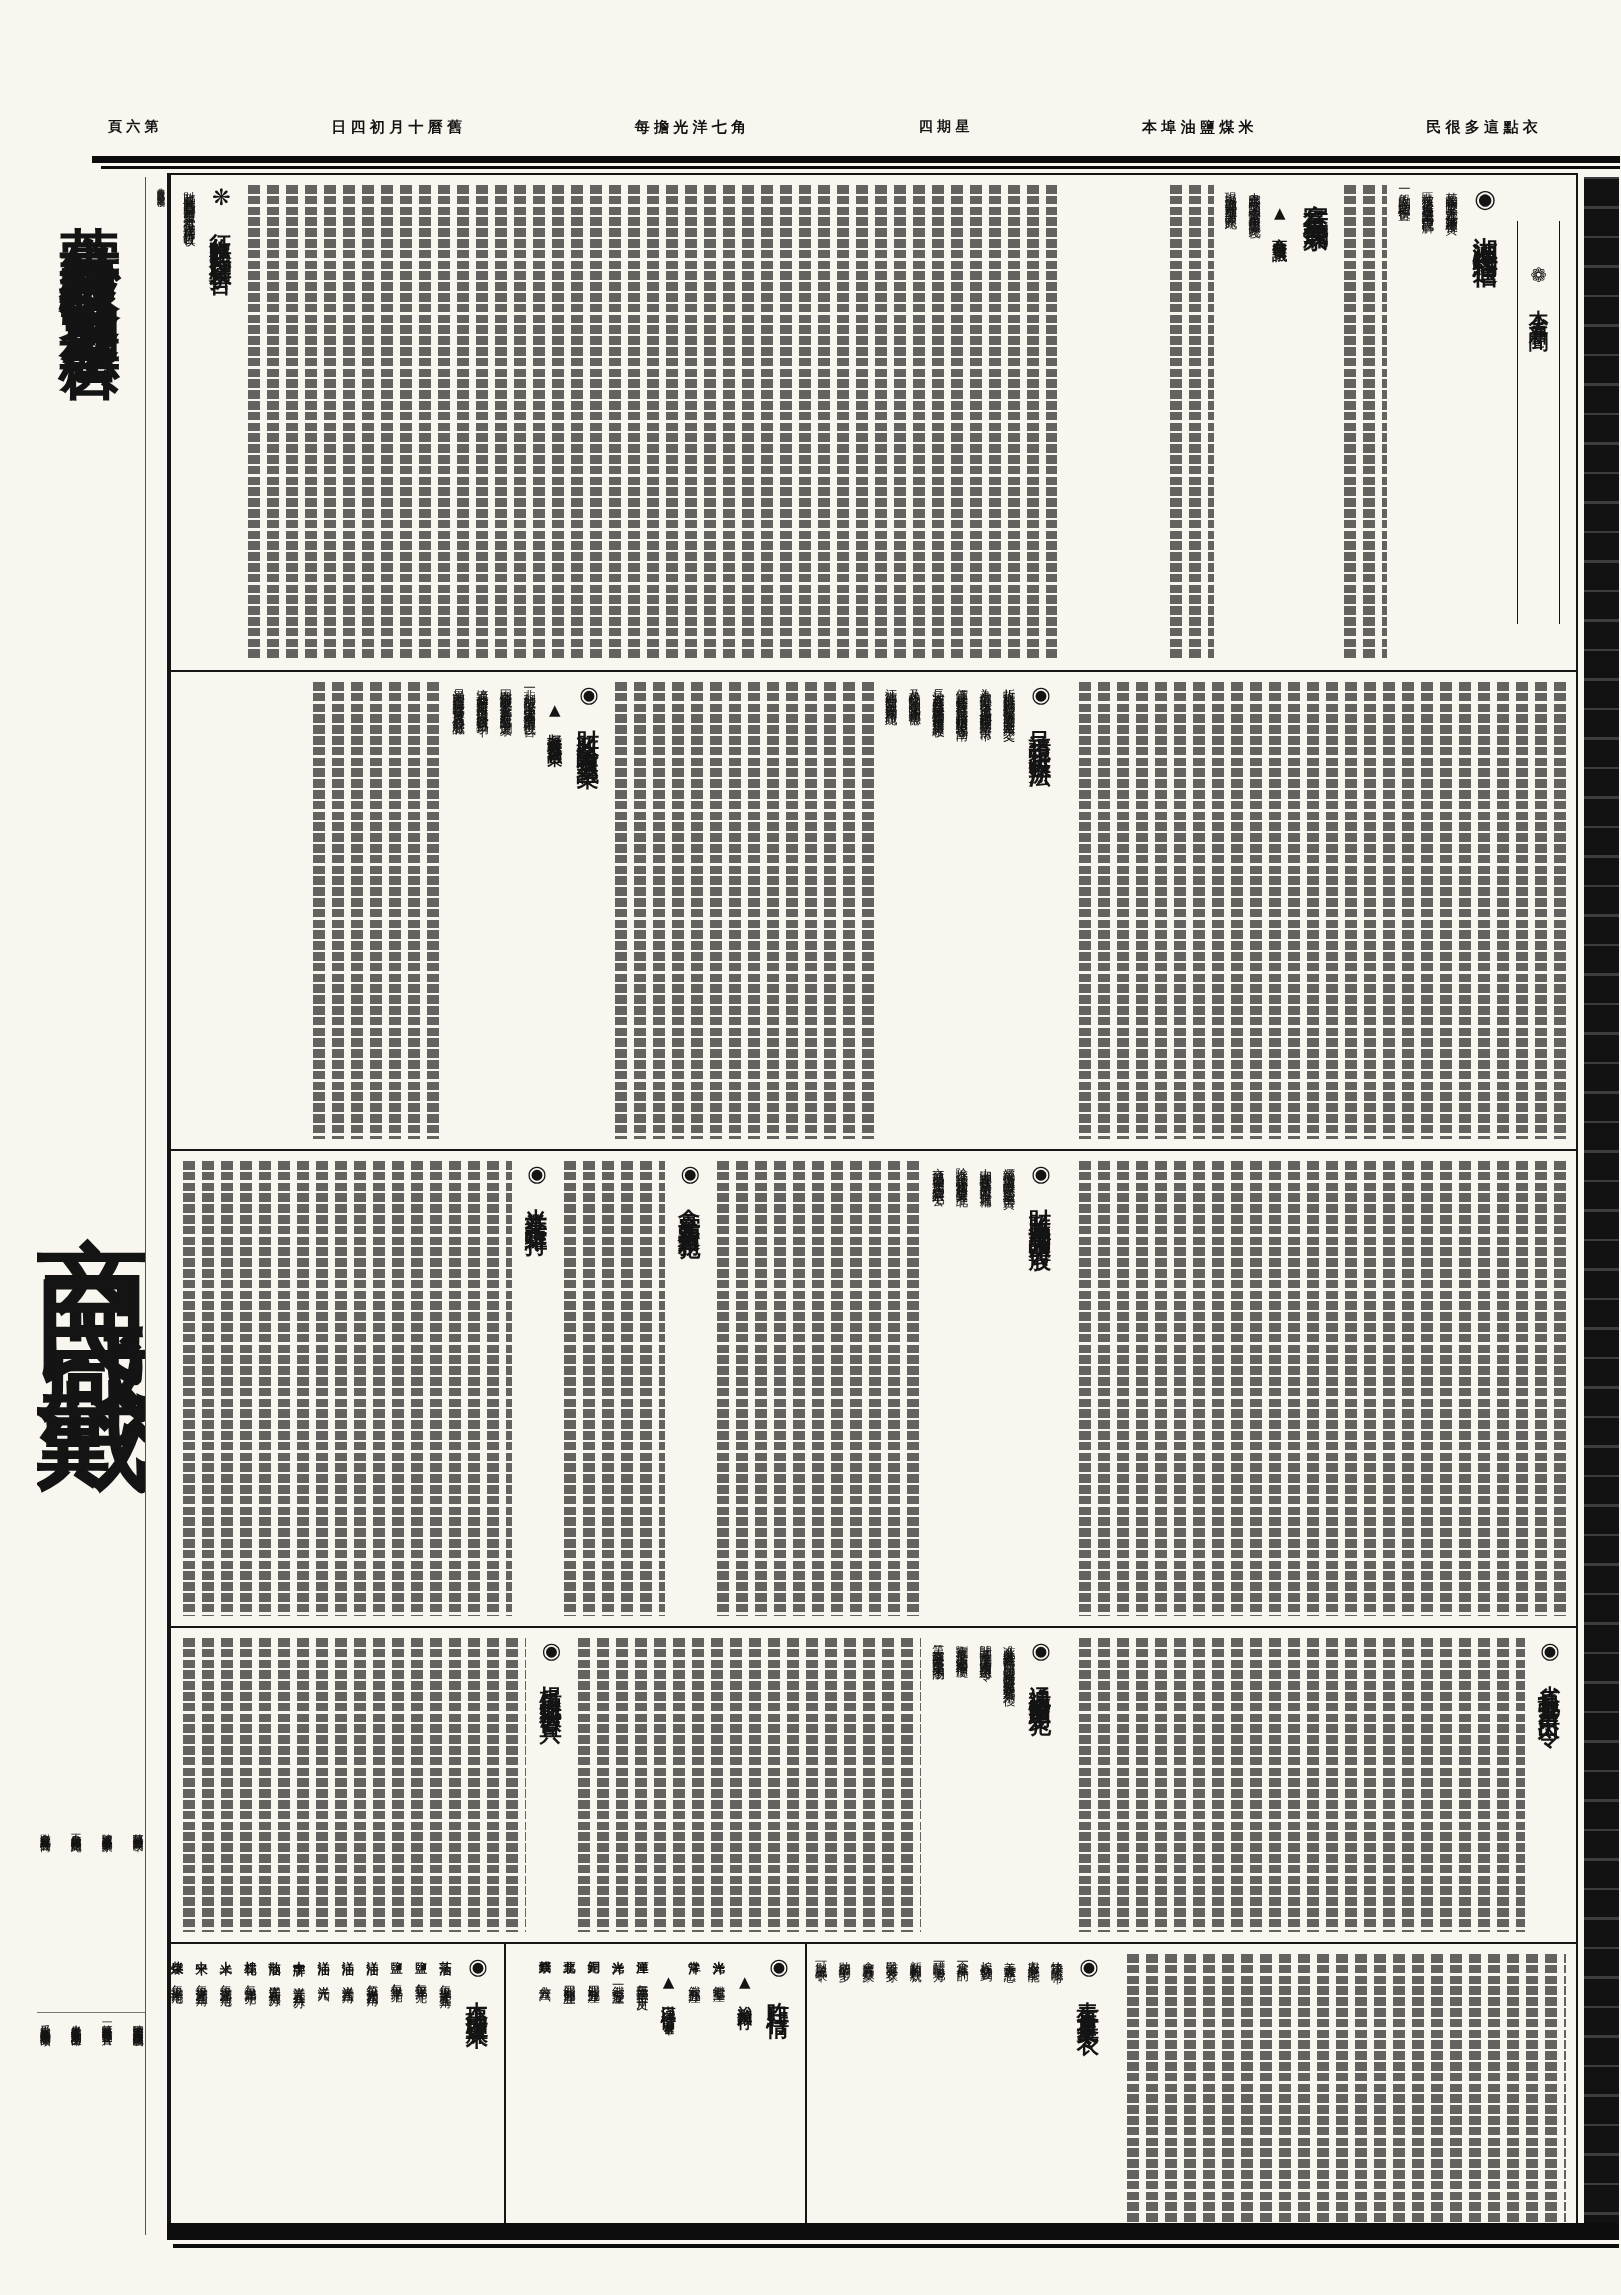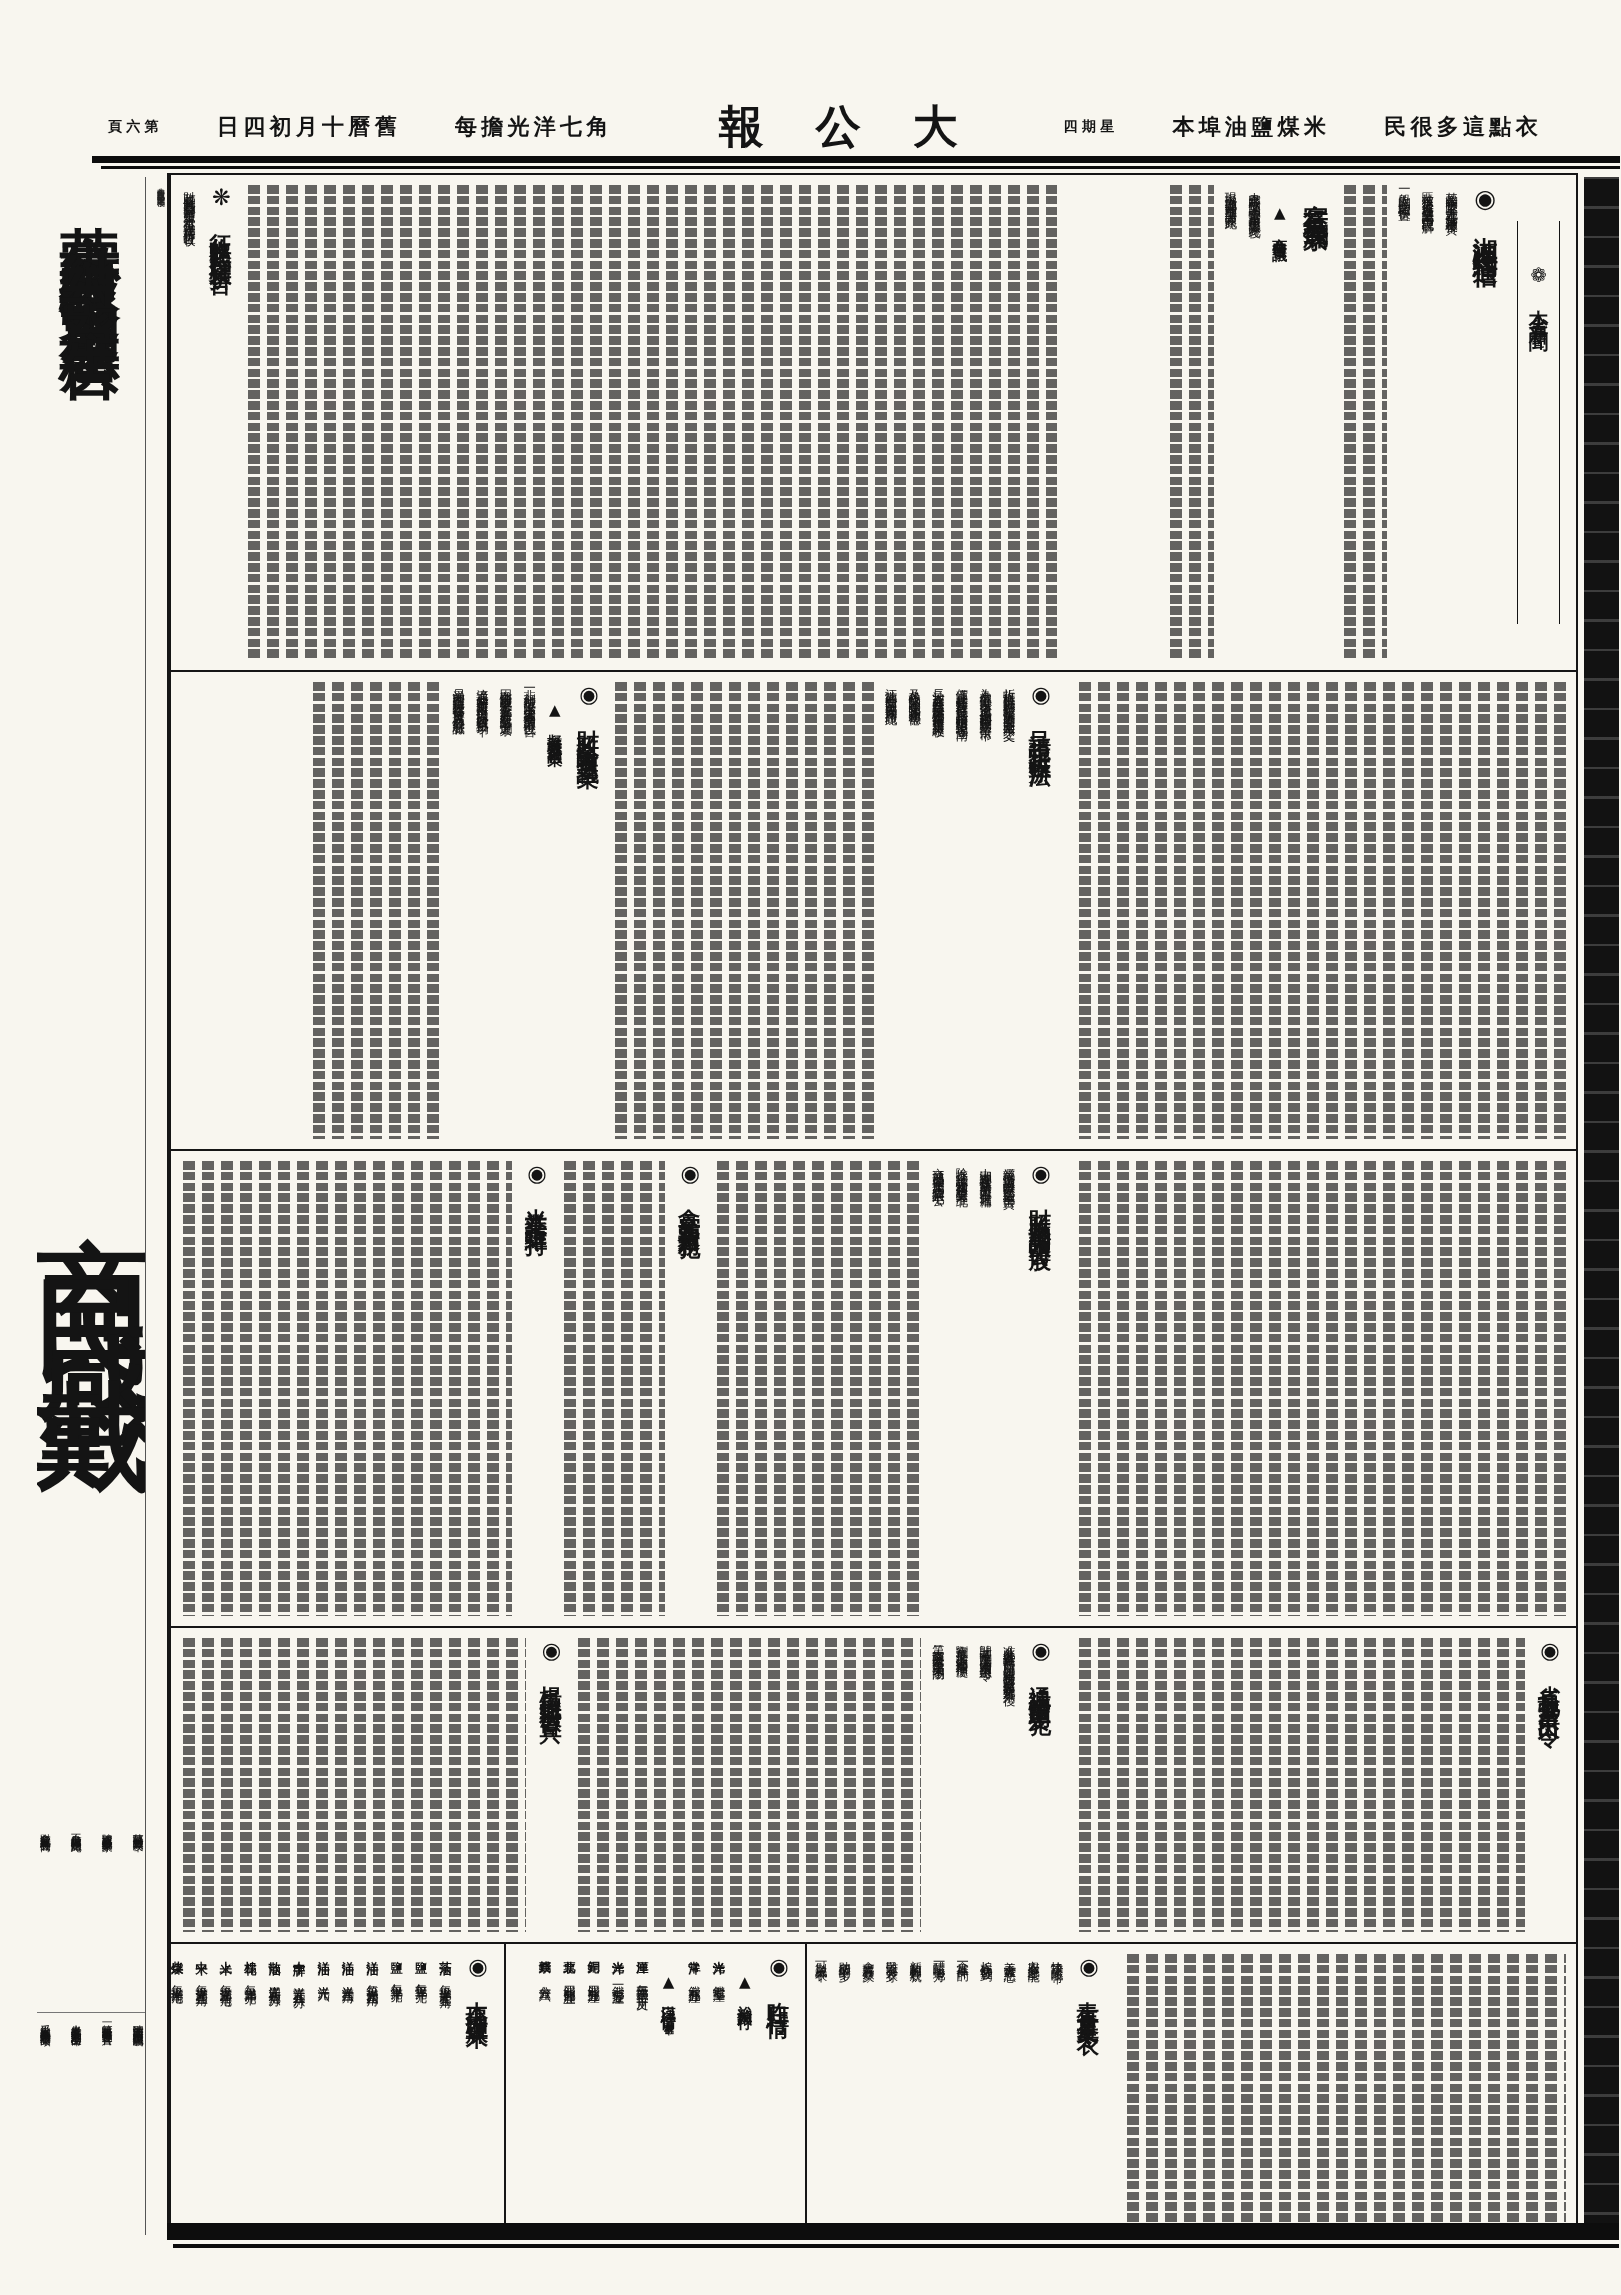--- a/index.html
+++ b/index.html
@@ -7,21 +7,21 @@
     width:1622px;height:2295px;position:relative;overflow:hidden;
     background:#f8f6ef;color:#141414;
     font-family:"DejaVu Sans","Liberation Sans",sans-serif;
   }
   .serif{font-family:"DejaVu Serif","Liberation Serif",serif;}
   
   .masthead{
     position:absolute;left:108px;top:101px;width:1434px;height:52px;
     display:flex;flex-direction:row-reverse;justify-content:space-between;align-items:center;
   }
-  .mh-item{font-weight:bold;font-size:22px;letter-spacing:4.3px;white-space:nowrap;}
+  .mh-item{font-weight:bold;font-size:15px;letter-spacing:4.3px;white-space:nowrap;}
   .mh-weekday{font-size:14px;}
   .mh-page{font-size:14px;}
   .mh-paper{font-size:45px;letter-spacing:52px;padding-left:52px;font-weight:bold;}
   .rule-a{position:absolute;left:92px;top:156px;width:1528px;height:7.2px;background:#0d0d0d;}
   .rule-b{position:absolute;left:101px;top:166px;width:1519px;height:2.9px;background:#0d0d0d;}
   
   .gutter{
     position:absolute;left:1584px;top:177px;width:35px;height:2058px;background:#121212;
     background-image:repeating-linear-gradient(to bottom,rgba(255,255,255,.18) 0 2.2px,transparent 2.2px 29.5px);
   }
@@ -100,21 +100,20 @@
   .bot-rule1{position:absolute;left:167px;top:2223px;width:1452px;height:17.3px;background:#0d0d0d;}
   .bot-rule2{position:absolute;left:173px;top:2244px;width:1446px;height:3.6px;background:#0d0d0d;}
 </style>
 </head>
 <body>
 
 <div class="masthead">
   <div class="mh-item serif">民很多這點衣</div>
   <div class="mh-item serif">本埠油鹽煤米</div>
   <div class="mh-item mh-weekday serif">四期星</div>
-  <div class="mh-paper serif">報公大</div>
   <div class="mh-item serif">每擔光洋七角</div>
   <div class="mh-item serif">日四初月十曆舊</div>
   <div class="mh-item mh-page serif">頁六第</div>
 </div>
 <div class="rule-a"></div>
 <div class="rule-b"></div>
 <div class="gutter"></div>
 
 <div class="leftstrip">
   <div class="tinycol">本公司所收股欵已屆一年交銀之期先後不一</div>

